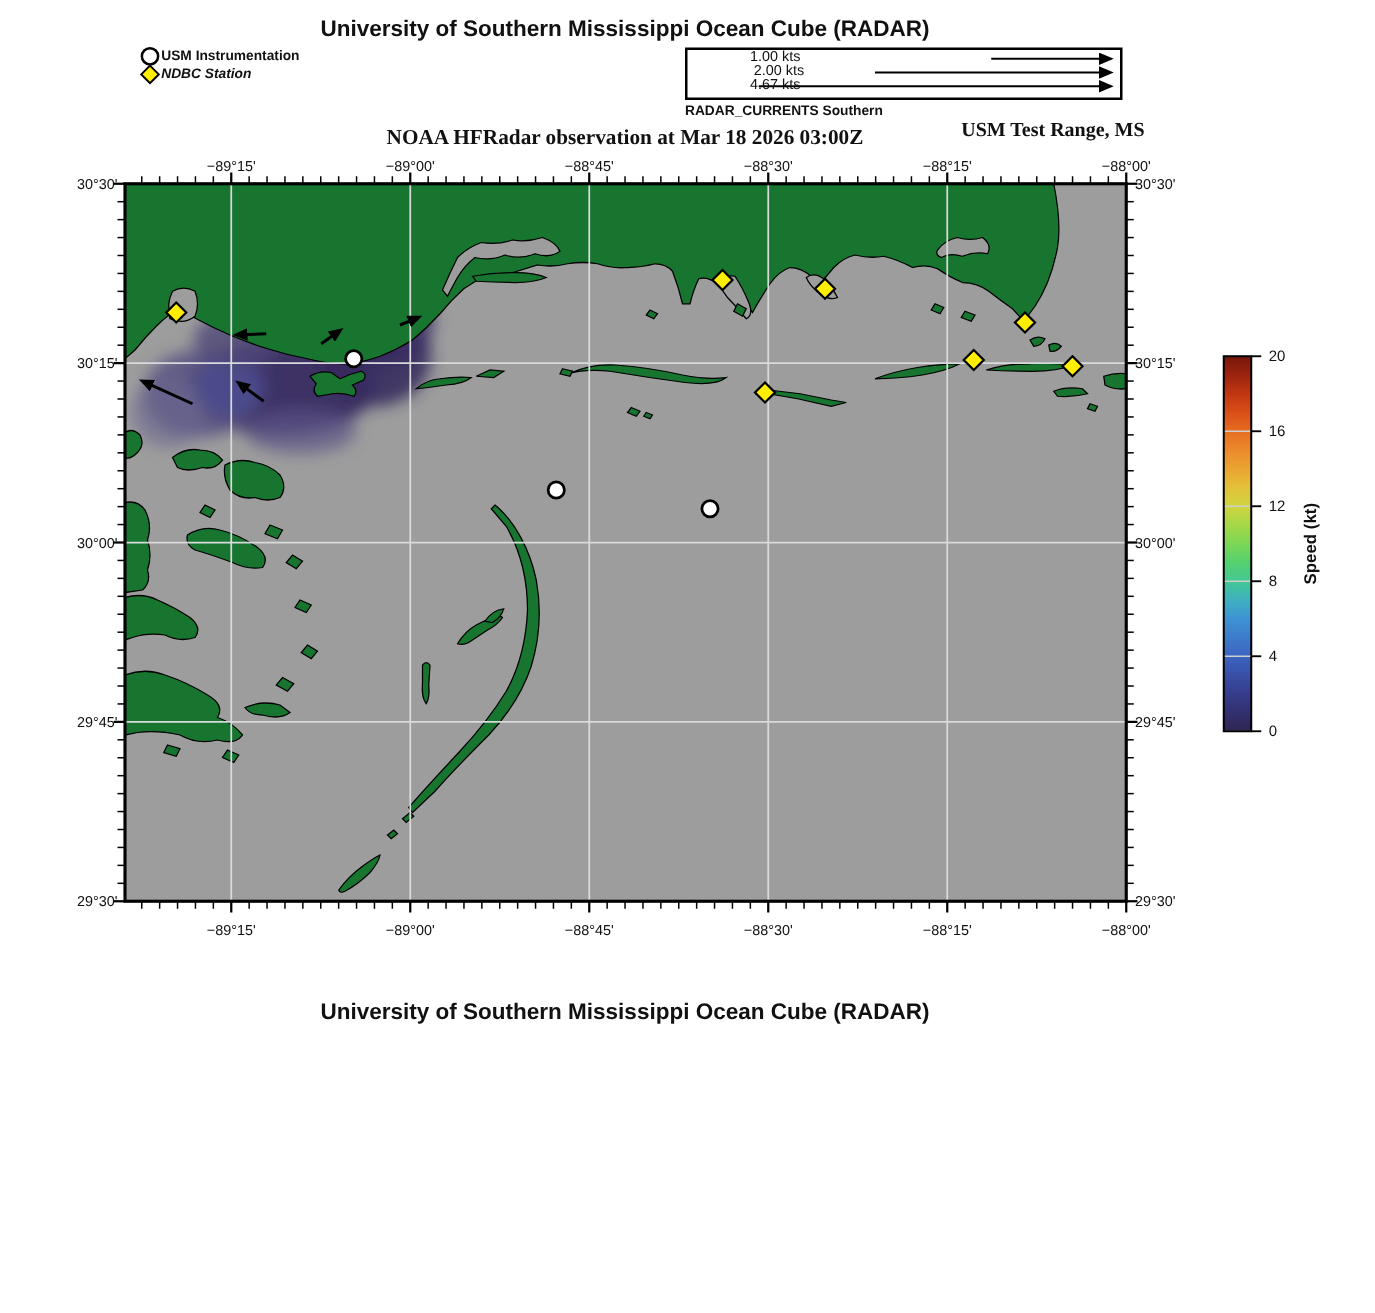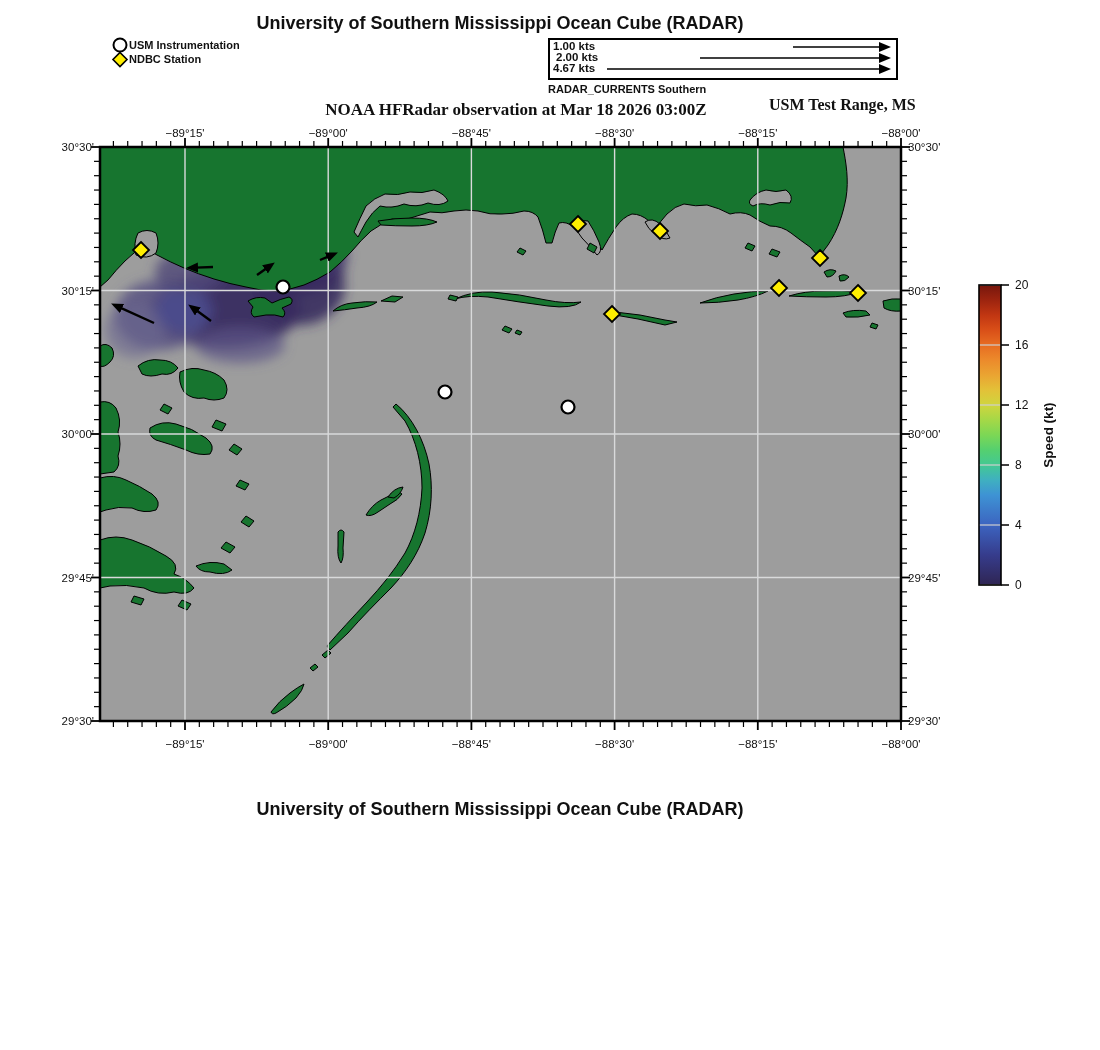--- a/index.html
+++ b/index.html
@@ -3,21 +3,21 @@
 <meta charset="utf-8">
 <style>
   html,body{margin:0;padding:0;background:#ffffff;}
   .fig{position:relative;width:1100px;height:1050px;background:#ffffff;
        font-family:"Liberation Sans","DejaVu Sans",sans-serif;overflow:hidden;}
   .abs{position:absolute;}
   .t-main{font-weight:bold;font-size:18px;color:#111;width:1000px;left:0;text-align:center;}
   .t-serif{font-family:"Liberation Serif","DejaVu Serif",serif;font-weight:bold;color:#111;}
   .legend-label{font-weight:bold;font-size:11px;color:#111;line-height:13px;}
   .vsbox{border:2px solid #000;background:#fff;}
-  .vslabel{font-weight:bold;font-size:11.5px;line-height:11.5px;color:#111;}
+  .vslabel{font-weight:normal;font-size:11.5px;line-height:11.5px;color:#111;margin-left:47px;}
   .vscaption{font-weight:bold;font-size:11px;color:#111;}
   svg{position:absolute;left:0;top:0;}
   text{font-family:"Liberation Sans","DejaVu Sans",sans-serif;}
 </style>
 </head>
 <body>
 
 <div class="fig">
 
   <svg width="1100" height="1050" viewBox="0 0 1100 1050">
@@ -412,25 +412,25 @@
           <text x="1015" y="289" font-size="12" fill="#111" text-anchor="start">20</text>
         </g>
       <rect x="979" y="285" width="22" height="300" fill="none" stroke="#000" stroke-width="1.6"></rect>
       <text x="1053" y="435" transform="rotate(-90 1053 435)" text-anchor="middle" font-size="13.5" font-weight="bold" fill="#111">Speed (kt)</text>
     </g>
   </svg>
 
   <div class="abs t-main" style="top:13px;">University of Southern Mississippi Ocean Cube (RADAR)</div>
 
   <div class="abs legend-label" style="left:129px;top:38.5px;">USM Instrumentation</div>
-  <div class="abs legend-label" style="left:129px;top:52.5px;">NDBC Station</div>
+  <div class="abs legend-label" style="left:129px;top:52.5px;font-style:italic;">NDBC Station</div>
 
   <div class="abs vsbox" style="left:548px;top:38px;width:346px;height:38px;background:transparent;"></div>
   <div class="abs vslabel" style="left:553px;top:41px;">1.00 kts</div>
   <div class="abs vslabel" style="left:556px;top:52px;">2.00 kts</div>
   <div class="abs vslabel" style="left:553px;top:63px;">4.67 kts</div>
   <div class="abs vscaption" style="left:548px;top:83px;">RADAR_CURRENTS Southern</div>
 
-  <div class="abs t-serif" style="left:16px;width:1000px;top:100px;text-align:center;font-size:17px;">NOAA HFRadar observation at Mar 18 2026 03:00Z</div>
+  <div class="abs t-serif" style="left:0;width:1000px;top:100px;text-align:center;font-size:17px;">NOAA HFRadar observation at Mar 18 2026 03:00Z</div>
   <div class="abs t-serif" style="left:769px;top:96px;font-size:16px;">USM Test Range, MS</div>
 
   <div class="abs t-main" style="top:799px;">University of Southern Mississippi Ocean Cube (RADAR)</div>
 </div>
 
 </body></html>

